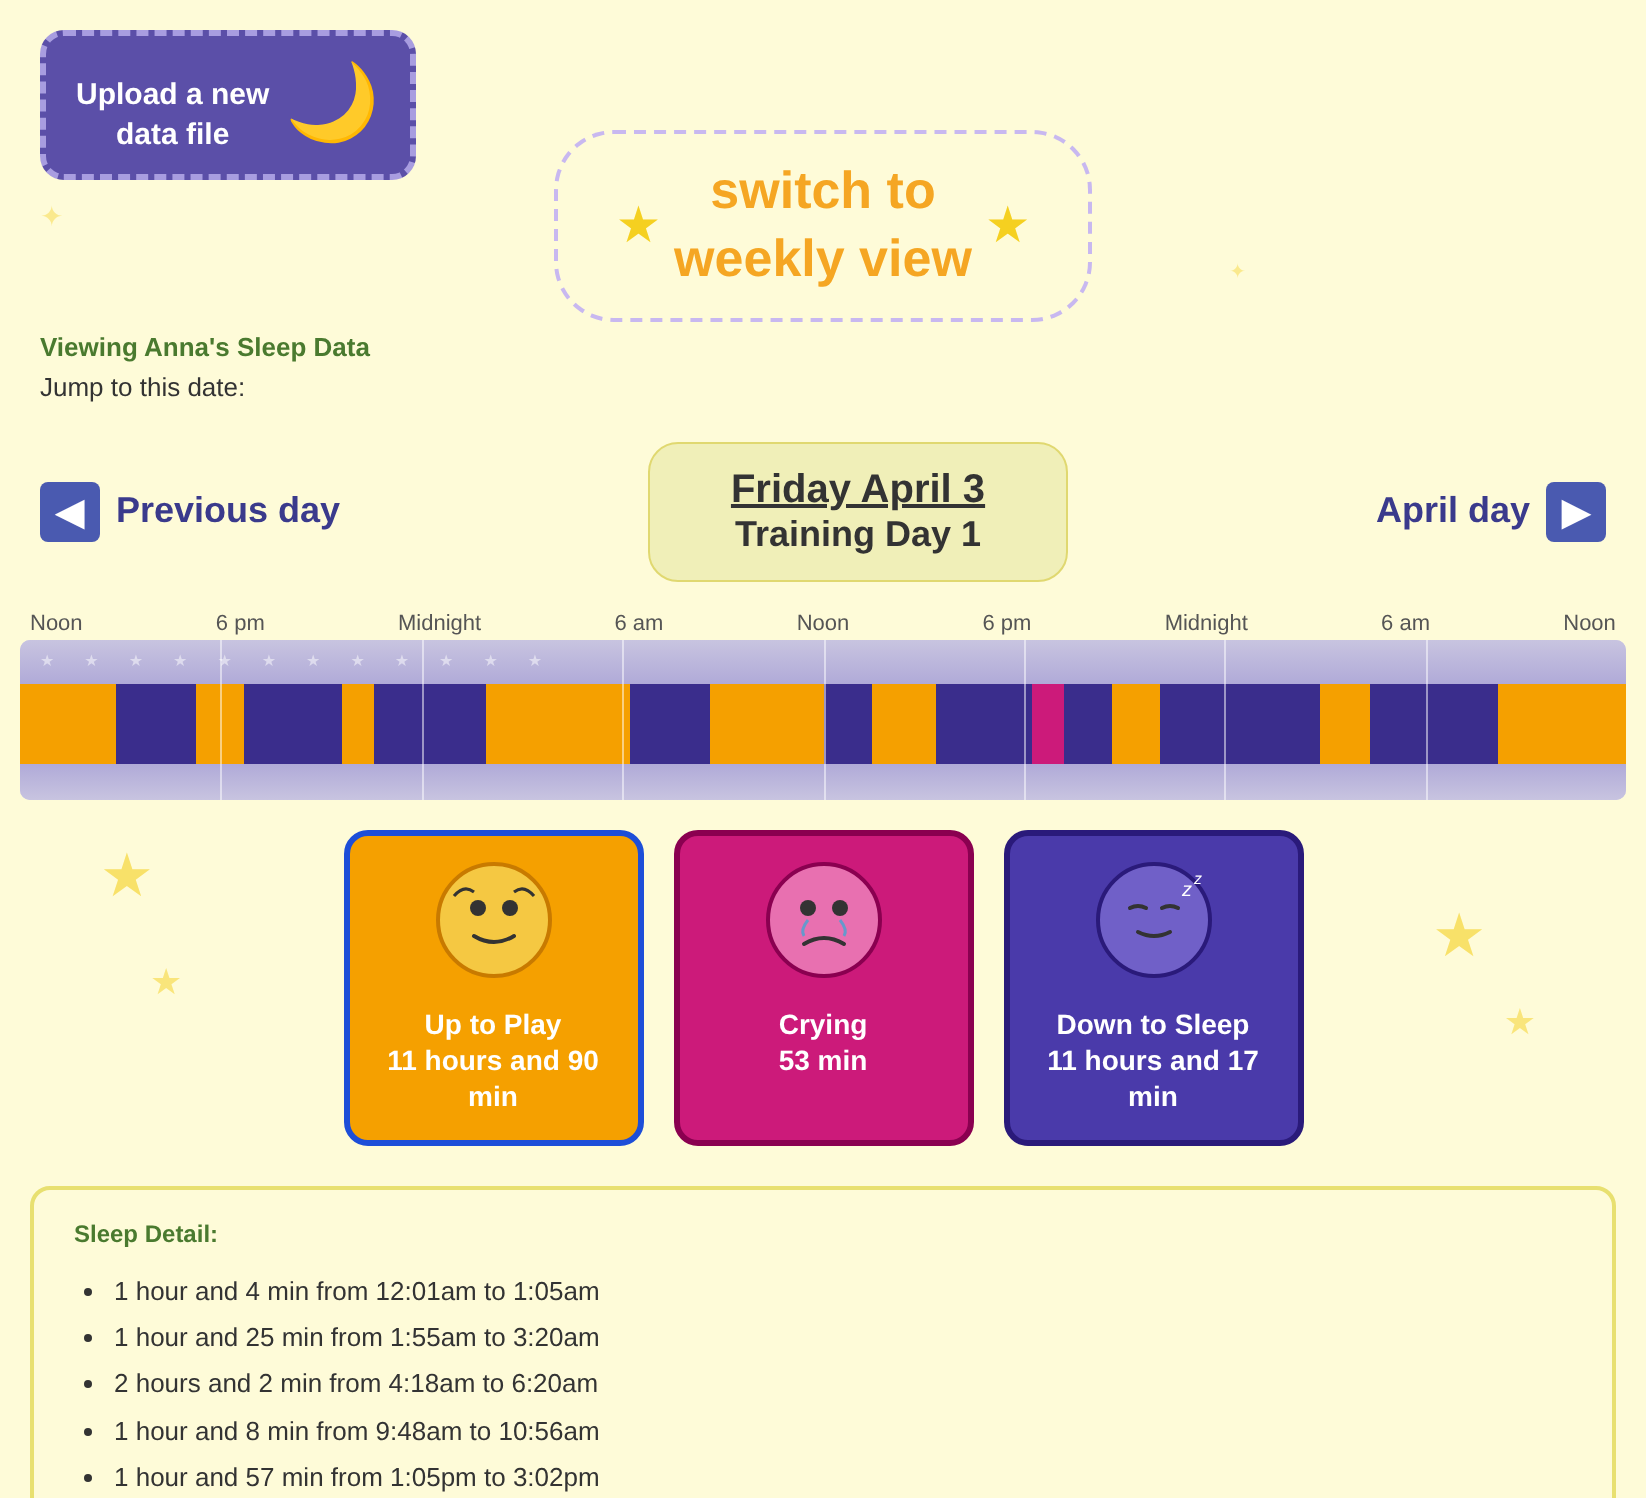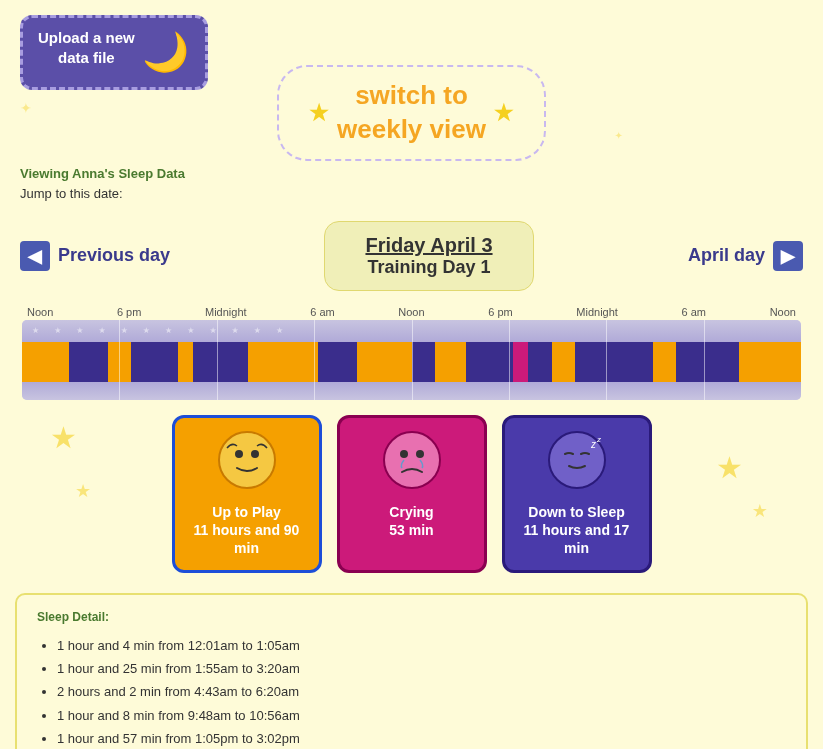--- a/index.html
+++ b/index.html
@@ -28,21 +28,21 @@
     .upload-btn {
       background: #5b4fa8;
       border: 3px dashed #a89de0;
       border-radius: 12px;
       padding: 10px 15px;
       color: white;
       font-size: 15px;
       font-weight: bold;
       cursor: pointer;
       display: flex;
-      align-items: flex-start;
+      align-items: flex-end;
       gap: 8px;
       text-align: center;
       line-height: 1.3;
     }
 
     
     .weekly-view-container {
       display: flex;
       justify-content: center;
       margin-top: -30px;
@@ -135,21 +135,21 @@
       text-decoration: underline;
     }
     .training-day {
       font-size: 18px;
       font-weight: bold;
       color: #333;
     }
 
     
     .timeline-wrapper {
-      padding: 0 22px;
+      padding: 0 10px;
       margin-top: 5px;
     }
     .timeline-labels {
       display: flex;
       justify-content: space-between;
       padding: 0 5px;
       font-size: 11px;
       color: #555;
       margin-bottom: 2px;
     }
@@ -395,20 +395,20 @@
       </div>
     </div>
 
   </div>
 
   <div class="sleep-detail">
     <div class="sleep-detail-title">Sleep Detail:</div>
     <ul class="sleep-detail-list">
       <li>1 hour and 4 min from 12:01am to 1:05am</li>
       <li>1 hour and 25 min from 1:55am to 3:20am</li>
-      <li>2 hours and 2 min from 4:43am to 6:20am</li>
+      <li>2 hours and 2 min from 4:18am to 6:20am</li>
       <li>1 hour and 8 min from 9:48am to 10:56am</li>
       <li>1 hour and 57 min from 1:05pm to 3:02pm</li>
 
     </ul>
   </div>
 
 </div>
 
 </body></html>

